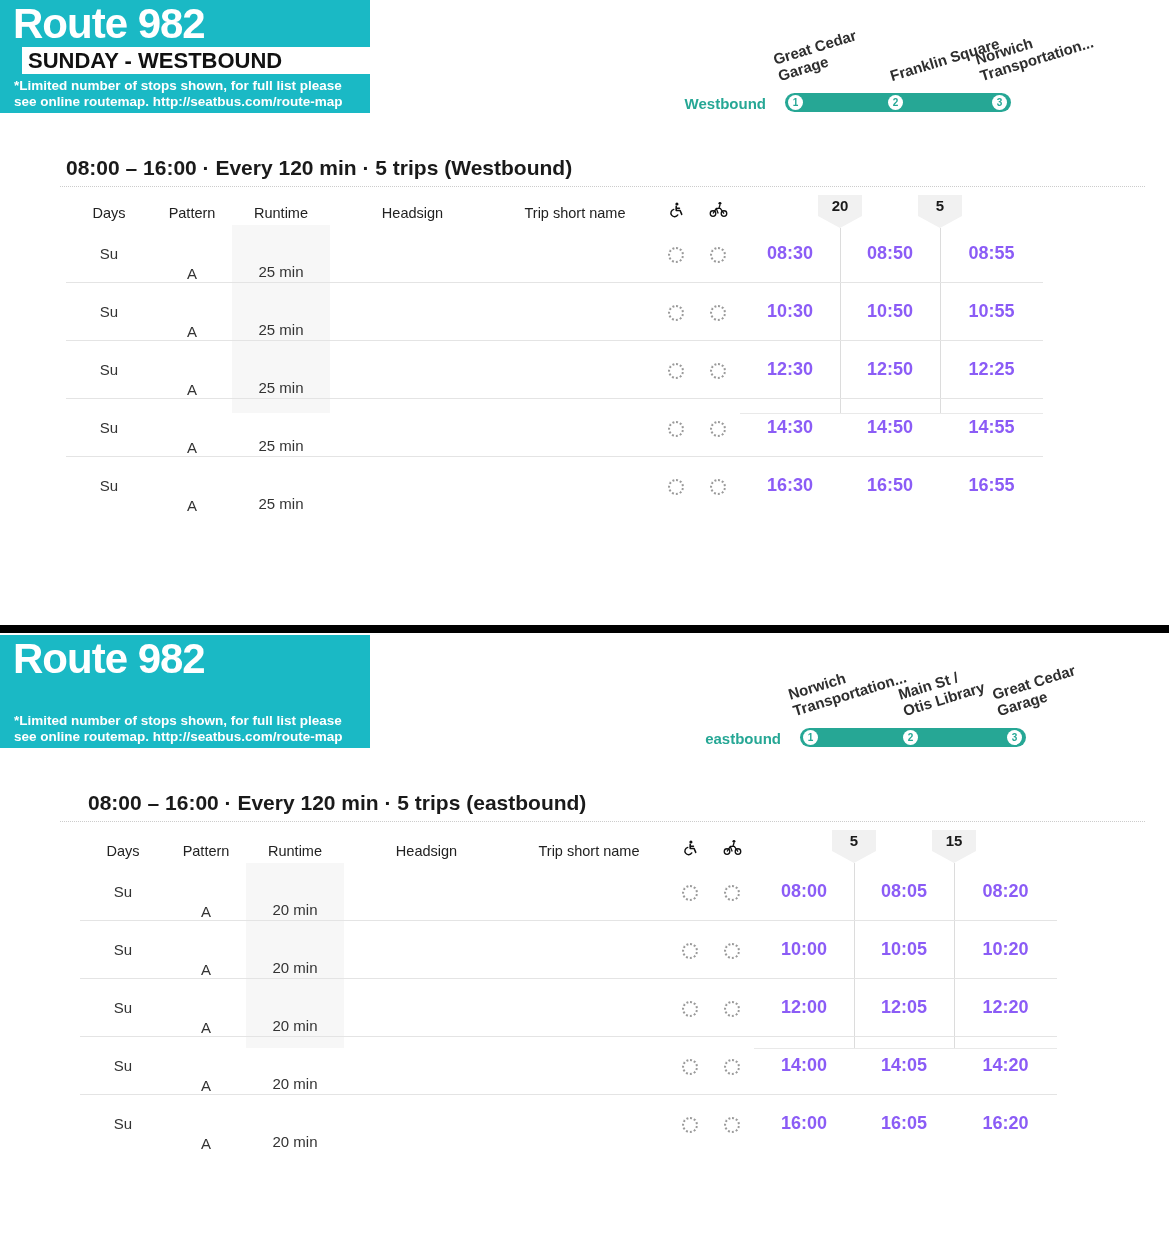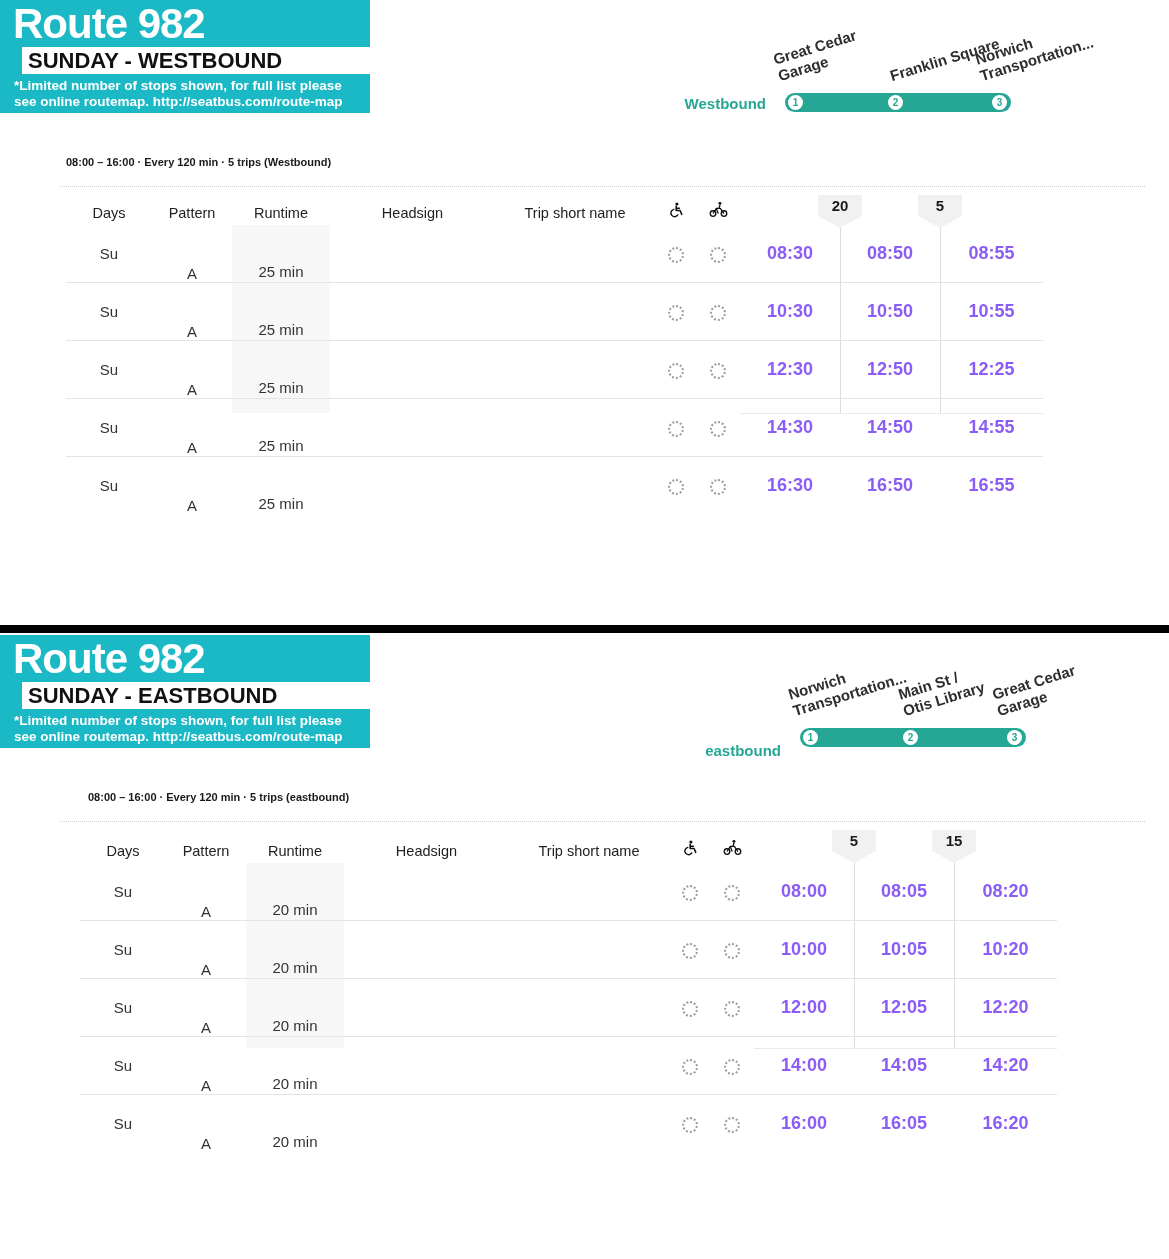--- a/index.html
+++ b/index.html
@@ -16,33 +16,33 @@
   .hdr{position:absolute;left:0;top:0;width:370px;height:113px;background:#1ab9c5;}
   .sec.eb .hdr{top:2px;}
   .route-title{position:absolute;left:13px;top:0px;font-size:42px;line-height:48px;font-weight:bold;color:#fff;letter-spacing:-1px;white-space:nowrap;}
   .sub-strip{position:absolute;left:10px;top:47px;width:348px;height:27px;background:#fff;display:flex;align-items:center;margin-left:12px;}
   .sub-strip span{font-size:22px;font-weight:bold;color:#111;padding-left:6px;white-space:nowrap;}
   .note{position:absolute;left:14px;top:78px;font-size:13.5px;font-weight:bold;color:#fff;line-height:16px;white-space:nowrap;}
 
   
   .dir-label{position:absolute;width:90px;text-align:right;font-size:15px;font-weight:bold;color:#26a795;white-space:nowrap;}
   .sec.wb .dir-label{left:676px;top:95px;}
-  .sec.eb .dir-label{left:691px;top:109px;}
+  .sec.eb .dir-label{left:691px;top:97px;}
   .route-bar{position:absolute;width:226px;height:19px;background:#26a795;border-radius:10px;}
   .sec.wb .route-bar{left:785px;top:93px;}
   .sec.eb .route-bar{left:800px;top:95px;}
   .stop-circle{position:absolute;top:2px;width:15px;height:15px;background:#fff;border-radius:50%;
     display:flex;align-items:center;justify-content:center;font-size:10px;font-weight:bold;color:#26a795;}
   .stop-circle.n1{left:3px;} .stop-circle.n2{left:103px;} .stop-circle.n3{left:207px;}
   .stop-label{position:absolute;font-size:15px;font-weight:bold;color:#2e2e2e;line-height:17px;white-space:nowrap;
     transform:rotate(-17deg);transform-origin:0 100%;}
   .stop-label span{display:block;}
 
   
-  .summary{position:absolute;font-size:11px;font-weight:bold;color:#1a1a1a;white-space:nowrap;}
+  .summary{position:absolute;font-size:21px;font-weight:bold;color:#1a1a1a;white-space:nowrap;}
   .sec.wb .summary{left:66px;top:156px;}
   .sec.eb .summary{left:88px;top:158px;}
   .dotline{position:absolute;left:60px;width:1085px;height:0;border-top:1px dotted #cccccc;}
   .sec.wb .dotline{top:186px;}
   .sec.eb .dotline{top:188px;}
 
   
   .ttable{position:absolute;width:977px;height:218px;}
   .sec.wb .ttable{left:66px;top:195px;}
   .sec.eb .ttable{left:80px;top:197px;}
@@ -202,23 +202,20 @@
     </div>
     <div class="bline"></div>
   </div>
 </div>
 
 <div class="divider"></div>
 
 <div class="sec eb">
   <div class="hdr">
     <div class="route-title">Route 982</div>
-    <div class="sub-strip">
-      <span>SUNDAY - EASTBOUND</span>
-    </div>
     <div class="note">
       <div>*Limited number of stops shown, for full list please</div>
       <div>see online routemap. http://seatbus.com/route-map</div>
     </div>
   </div>
 
   <div class="dir-label">eastbound</div>
   <div class="route-bar">
     <div class="stop-circle n1">1</div>
     <div class="stop-circle n2">2</div>

